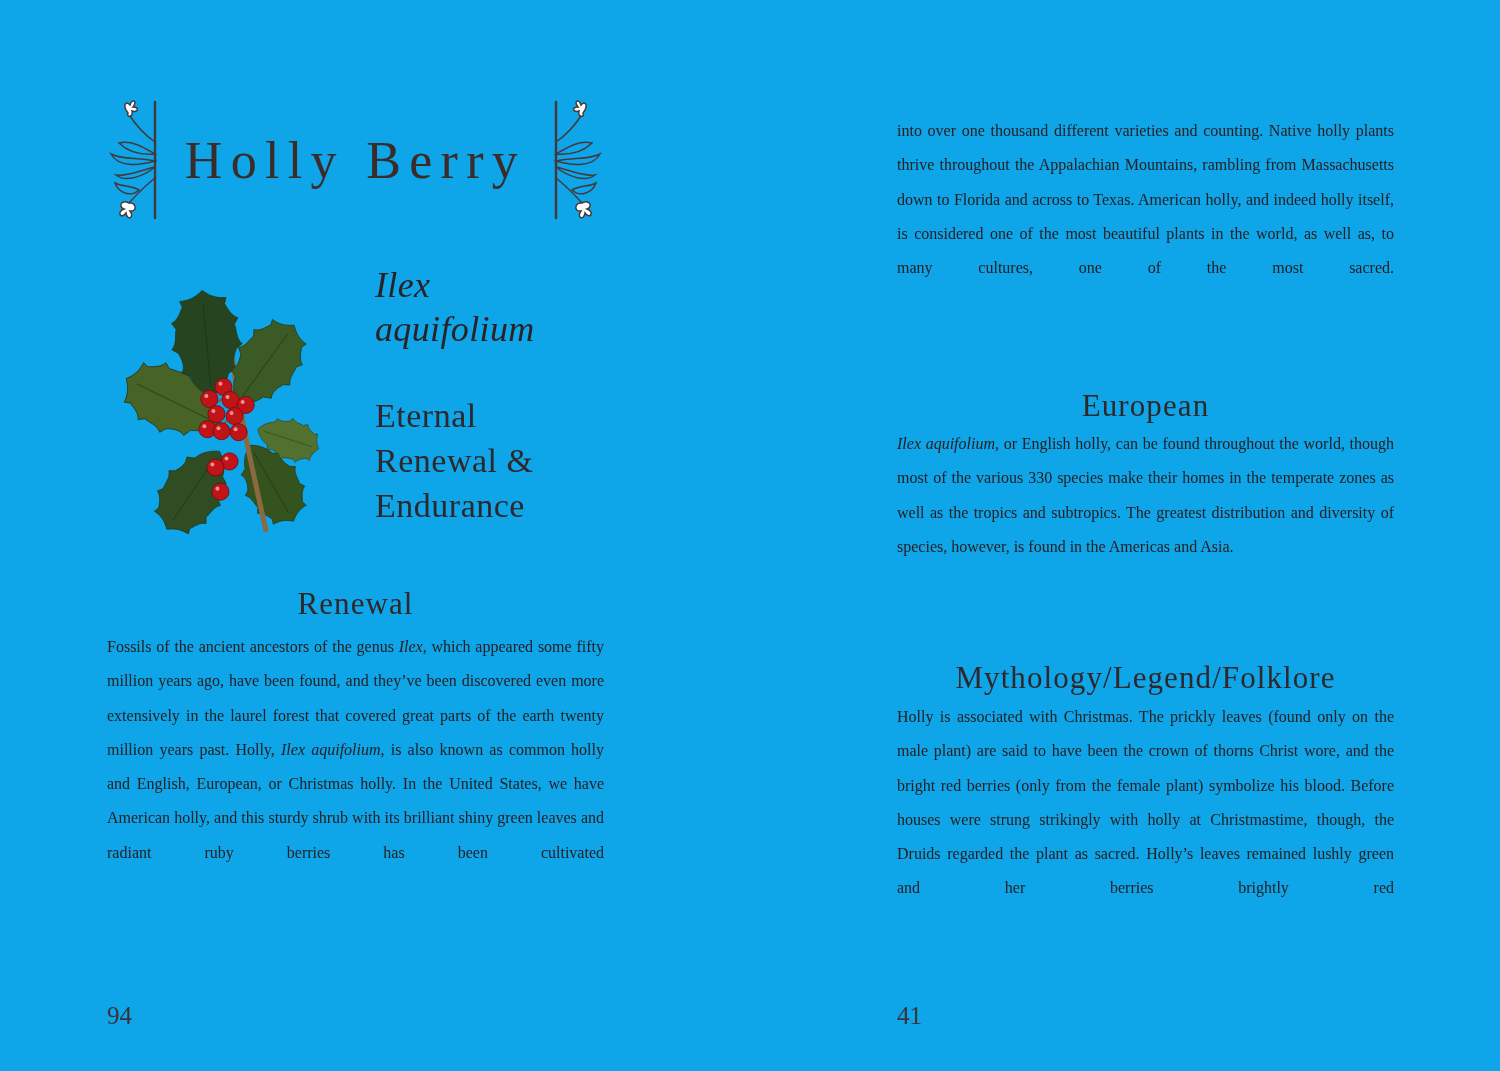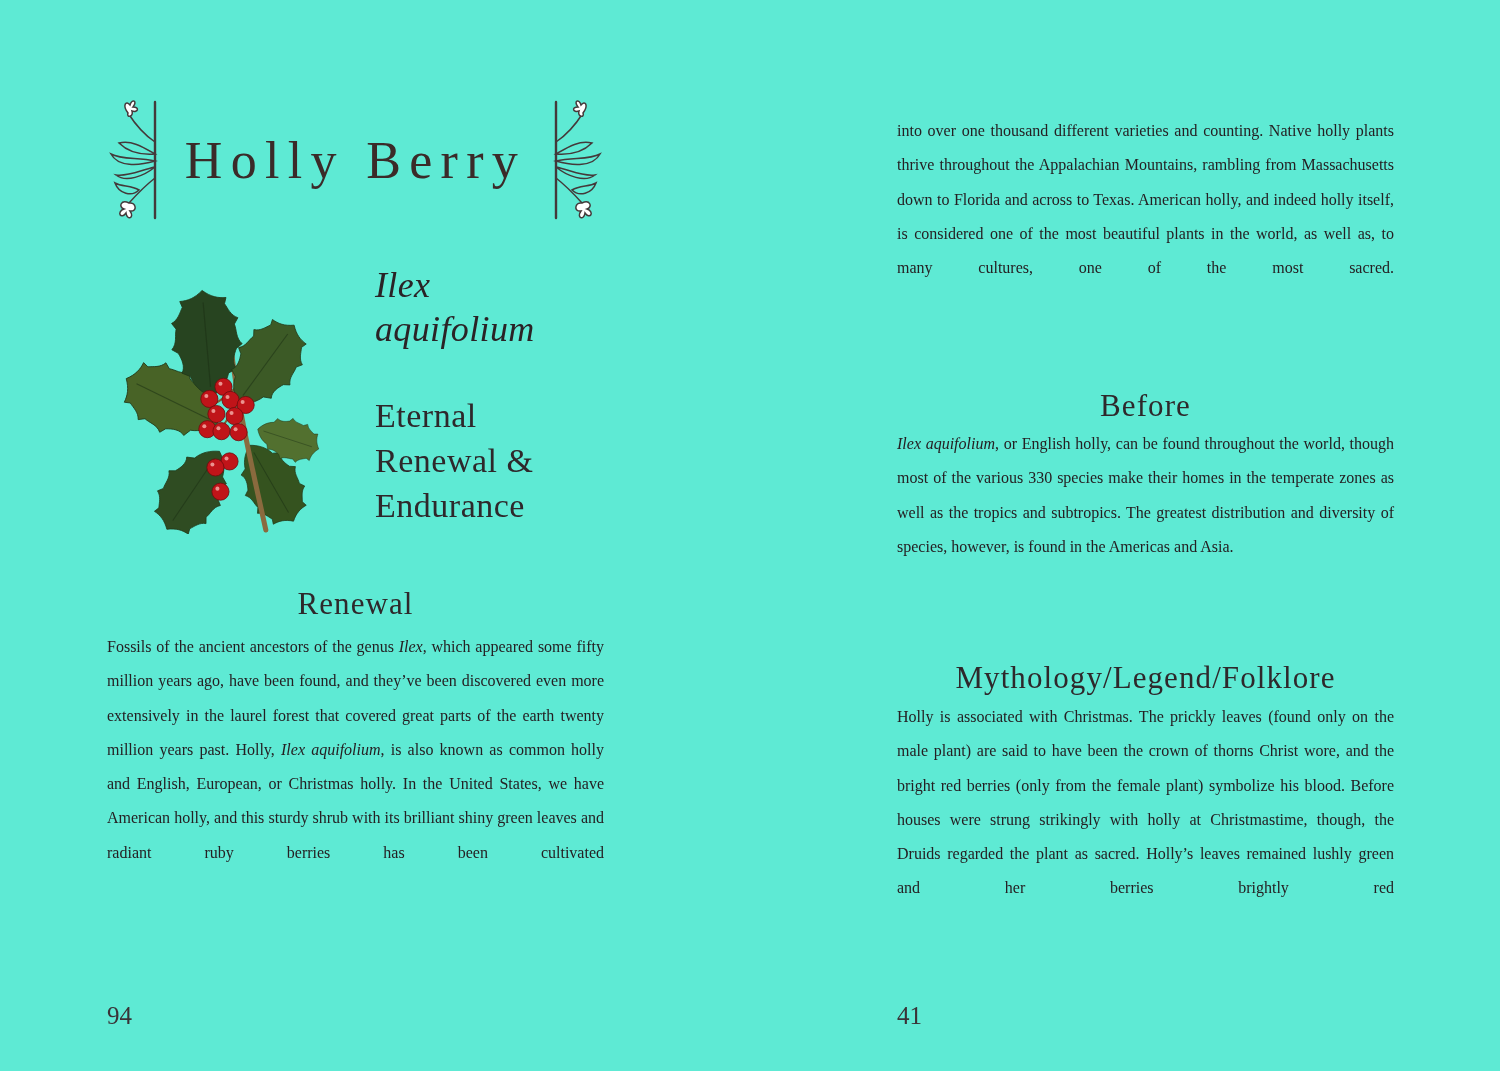--- a/index.html
+++ b/index.html
@@ -1,21 +1,21 @@
 <!DOCTYPE html>
 <html><head>
 <meta charset="utf-8">
 <style>
   html,body { margin:0; padding:0; background:#ffffff; }
   body {
     width:1500px; height:1071px; position:relative; overflow:hidden;
     font-family:"Liberation Serif", serif;
     color:#2b2529;
   }
-  .spread { position:relative; width:1500px; height:1071px; background:#5eead4; }
+  .spread { position:relative; width:1500px; height:1071px; background:#0ea5e9; }
   .page { position:absolute; top:0; width:750px; height:1071px; }
   .page-left  { left:0; }
   .page-right { left:750px; }
 
   
   .chapter-header {
     position:absolute; left:107px; top:98px; width:497px; height:124px;
     display:flex; align-items:center; justify-content:space-between;
   }
   .ornament { width:54px; height:124px; flex:0 0 auto; }
@@ -173,21 +173,21 @@
     <h2 class="section-heading heading-history">Renewal</h2>
     <p class="body-text text-history runon"><span>Fossils of the ancient ancestors of the genus </span><em>Ilex</em><span>, which appeared some fifty million years ago, have been found, and they’ve been discovered even more extensively in the laurel forest that covered great parts of the earth twenty million years past. Holly, </span><em>Ilex aquifolium</em><span>, is also known as common holly and English, European, or Christmas holly. In the United States, we have American holly, and this sturdy shrub with its brilliant shiny green leaves and radiant ruby berries has been cultivated</span></p>
 
     <div class="page-number">94</div>
   </section>
 
   <section class="page page-right">
 
     <p class="body-text text-continuation runon"><span>into over one thousand different varieties and counting. Native holly plants thrive throughout the Appalachian Mountains, rambling from Massachusetts down to Florida and across to Texas. American holly, and indeed holly itself, is considered one of the most beautiful plants in the world, as well as, to many cultures, one of the most sacred.</span></p>
 
-    <h2 class="section-heading heading-habitat">Before</h2>
+    <h2 class="section-heading heading-habitat">European</h2>
     <p class="body-text text-habitat"><em>Ilex aquifolium</em><span>, or English holly, can be found throughout the world, though most of the various 330 species make their homes in the temperate zones as well as the tropics and subtropics. The greatest distribution and diversity of species, however, is found in the Americas and Asia.</span></p>
 
     <h2 class="section-heading heading-mythology">Mythology/Legend/Folklore</h2>
     <p class="body-text text-mythology runon"><span>Holly is associated with Christmas. The prickly leaves (found only on the male plant) are said to have been the crown of thorns Christ wore, and the bright red berries (only from the female plant) symbolize his blood. Before houses were strung strikingly with holly at Christmastime, though, the Druids regarded the plant as sacred. Holly’s leaves remained lushly green and her berries brightly red</span></p>
 
     <div class="page-number">41</div>
   </section>
 
 </div>
 

